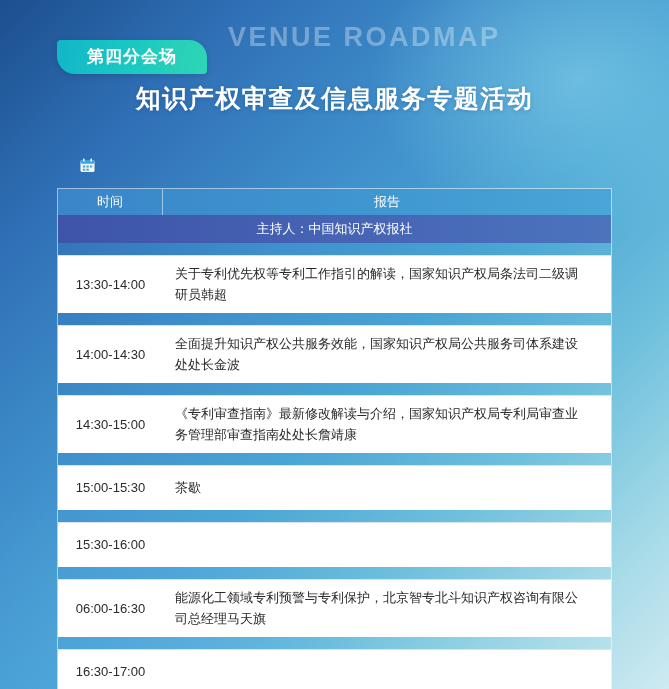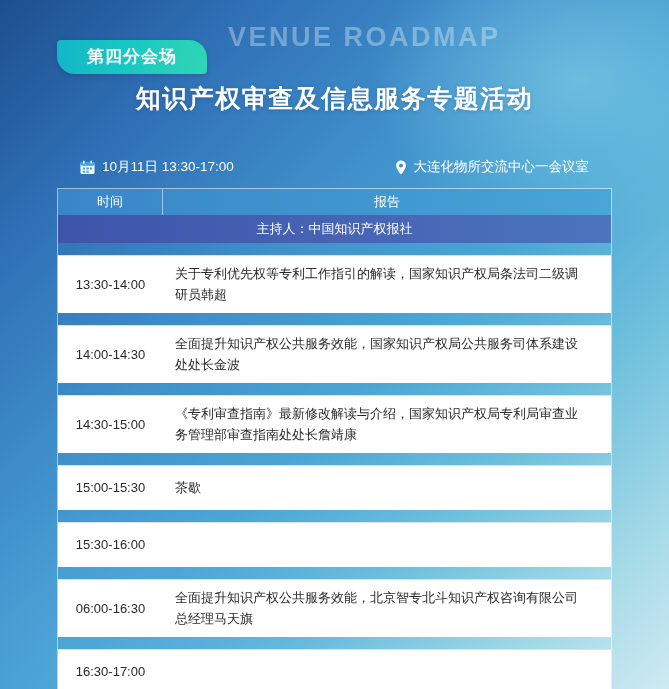--- a/index.html
+++ b/index.html
@@ -220,30 +220,20 @@
           <rect x="0.5" y="2" width="15" height="4" rx="2" fill="#3fa3d8"></rect>
           <rect x="3.2" y="0.5" width="1.6" height="3.4" rx="0.8" fill="#ffffff"></rect>
           <rect x="11.2" y="0.5" width="1.6" height="3.4" rx="0.8" fill="#ffffff"></rect>
           <rect x="3" y="8" width="2.6" height="2.2" fill="#4aa8da"></rect>
           <rect x="6.8" y="8" width="2.6" height="2.2" fill="#4aa8da"></rect>
           <rect x="10.6" y="8" width="2.4" height="2.2" fill="#4aa8da"></rect>
           <rect x="3" y="11.4" width="2.6" height="2.2" fill="#4aa8da"></rect>
           <rect x="6.8" y="11.4" width="2.6" height="2.2" fill="#4aa8da"></rect>
         </svg>
       </span>
-      <span>10月11日 13:30-17:00</span>
-    </div>
-    <div class="meta-right">
-      <span class="ico">
-        <svg width="14" height="15" viewBox="0 0 14 16">
-          <path d="M7 0.6C4.1 0.6 1.8 2.9 1.8 5.8c0 3.7 4.3 8.7 5.2 9.6 0.9-0.9 5.2-5.9 5.2-9.6C12.2 2.9 9.9 0.6 7 0.6z" fill="#ffffff"></path>
-          <circle cx="7" cy="5.8" r="2.1" fill="#3f8fcb"></circle>
-        </svg>
-      </span>
-      <span>大连化物所交流中心一会议室</span>
     </div>
   </div>
 
   <div class="table-wrap">
 
     <div class="t-head">
       <div class="c1">时间</div>
       <div class="c2">报告</div>
     </div>
 
@@ -263,21 +253,21 @@
     </div>
     <div class="t-row">
       <div class="c1">15:00-15:30</div>
       <div class="c2">茶歇</div>
     </div>
     <div class="t-row">
       <div class="c1">15:30-16:00</div>
     </div>
     <div class="t-row">
       <div class="c1">06:00-16:30</div>
-      <div class="c2">全面提升知识产权公共服务效能，北京智专北斗知识产权咨询有限公司总经理马天旗</div>
+      <div class="c2">能源化工领域专利预警与专利保护，北京智专北斗知识产权咨询有限公司总经理马天旗</div>
     </div>
     <div class="t-row">
       <div class="c1">16:30-17:00</div>
     </div>
 
     <div class="t-tail"></div>
   </div>
 
 </div>
 

